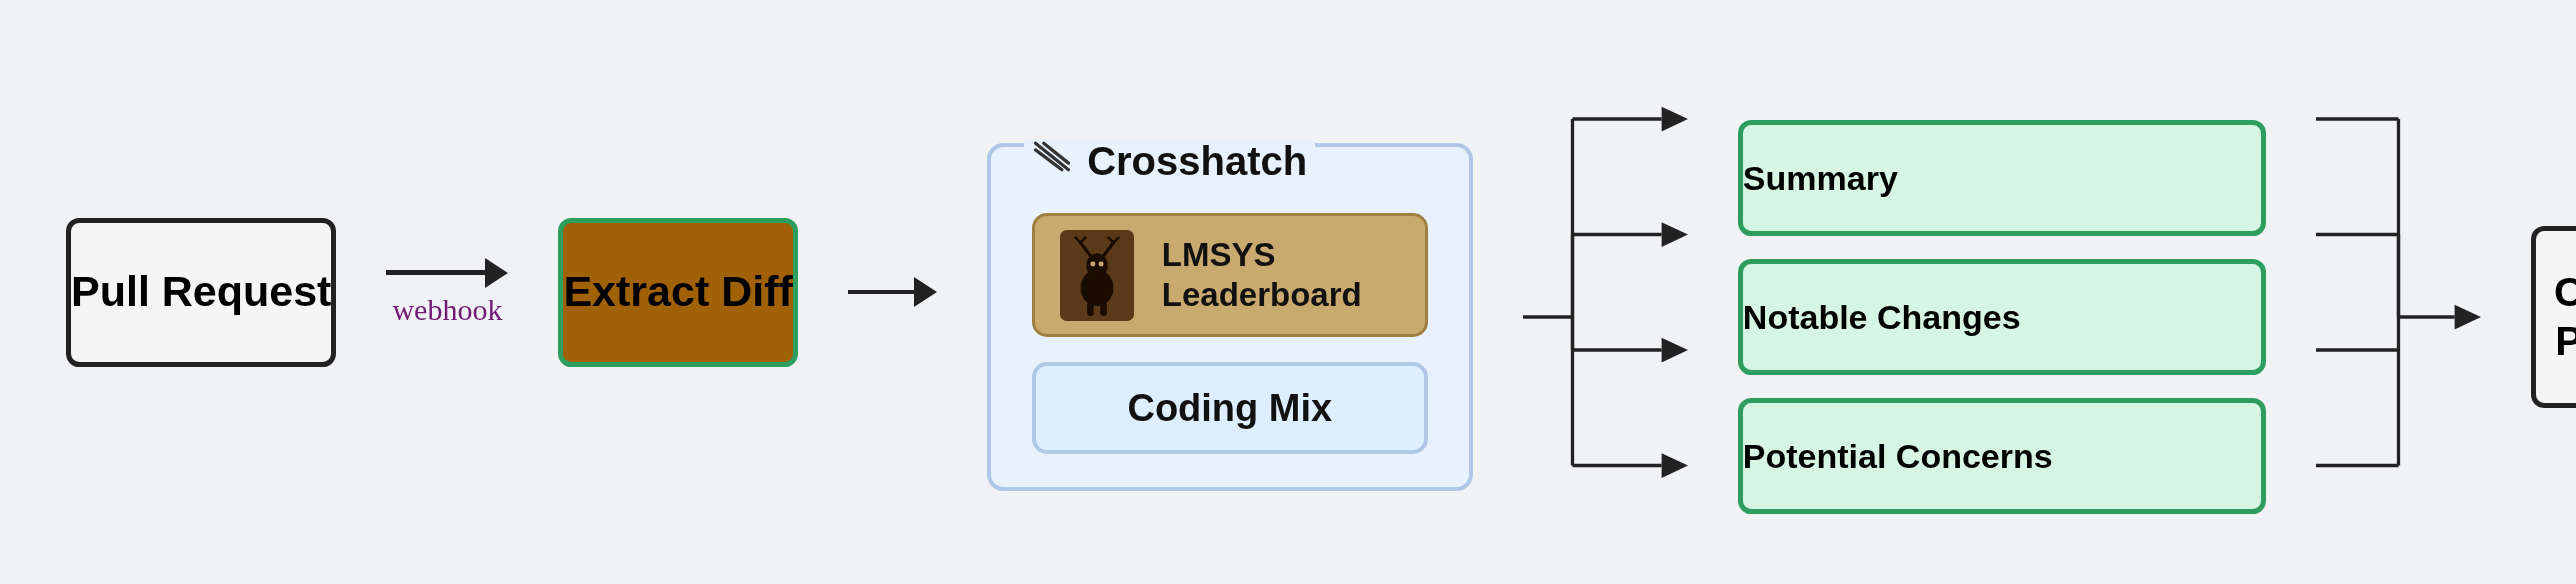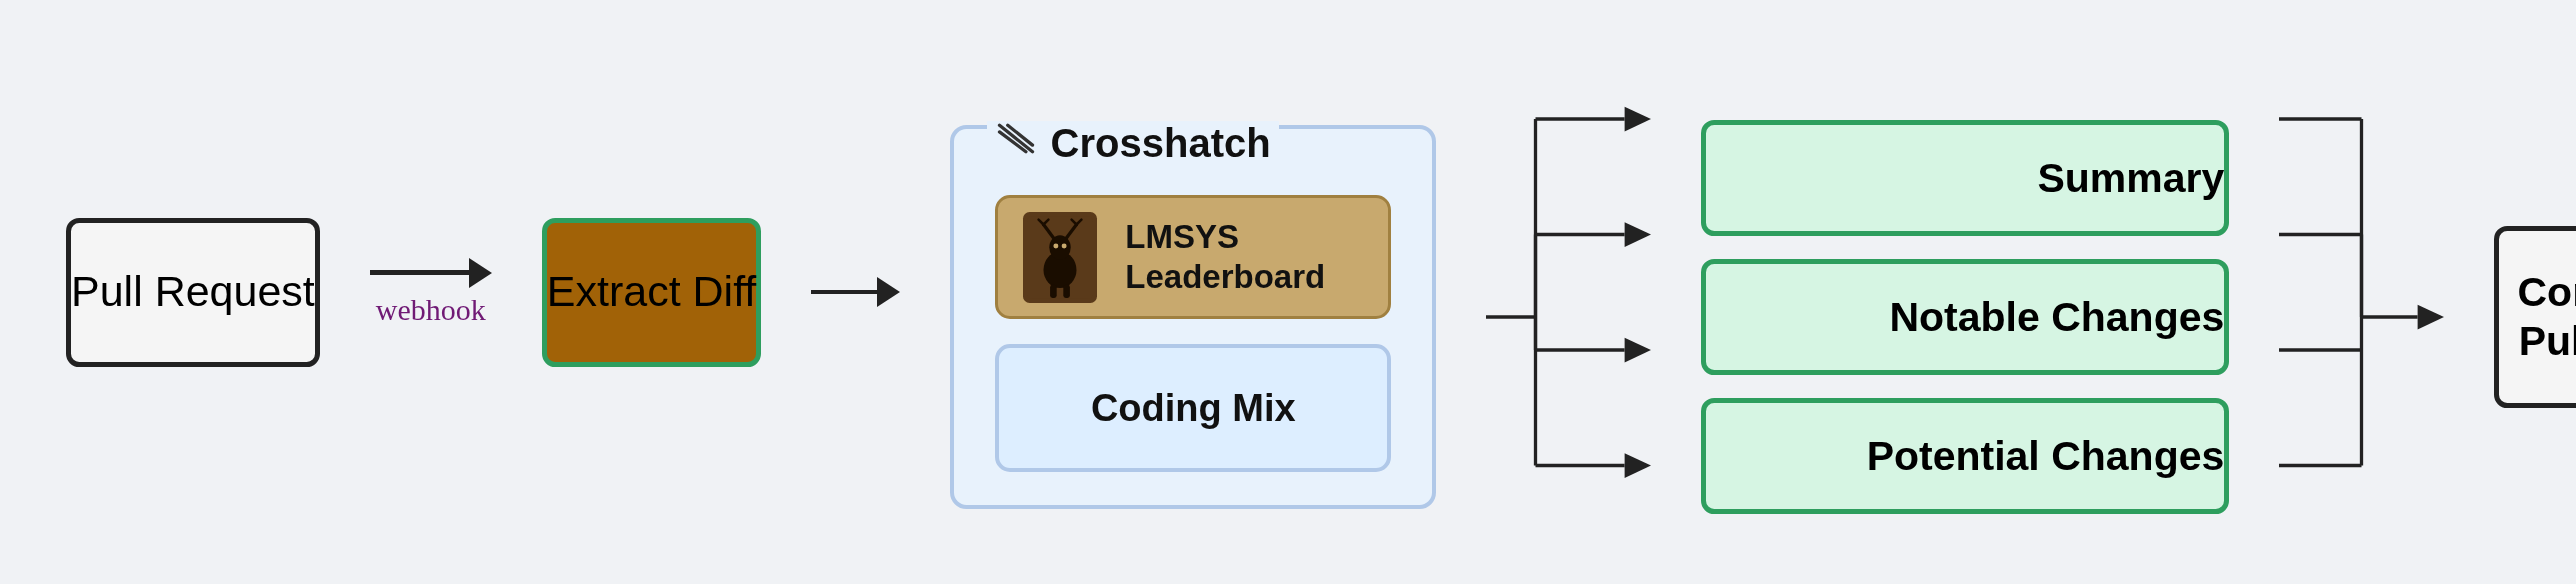--- a/index.html
+++ b/index.html
@@ -16,21 +16,21 @@
     }
 
     
     .node {
       border-radius: 13.2px;
       display: flex;
       align-items: center;
       justify-content: center;
       text-align: center;
       font-size: 43px;
-      font-weight: normal;
+      font-weight: bold;
       line-height: 1.2;
       white-space: nowrap;
     }
 
     .node-pull-request {
       border: 5px solid #222;
       background: #f5f5f5;
       width: 281px;
       height: 149px;
       font-size: 43px;
@@ -129,21 +129,21 @@
       background: #c8a96e;
       border: 3.3px solid #a08040;
       width: 396px;
       height: 124px;
     }
 
     .model-card-coding {
       background: #ddeeff;
       border: 4.1px solid #b0c8e8;
       width: 396px;
-      height: 128px;
+      height: 92px;
       justify-content: center;
     }
 
     .lmsys-icon {
       width: 74px;
       height: 91px;
       background: #5a3a1a;
       border-radius: 6.6px;
       display: flex;
       align-items: center;
@@ -172,22 +172,22 @@
     }
 
     .output-node {
       border: 5px solid #2e9e5e;
       background: #d6f5e3;
       border-radius: 13.2px;
       width: 528px;
       height: 116px;
       display: flex;
       align-items: center;
-      justify-content: flex-end;
-      font-size: 41px;
+      justify-content: flex-start;
+      font-size: 34px;
       font-weight: bold;
       text-align: center;
     }
 
     .node-comment {
       border: 5px solid #222;
       background: #f5f5f5;
       border-radius: 13.2px;
       width: 297px;
       height: 182px;
@@ -321,21 +321,21 @@
     </svg>
 
     <div class="output-nodes" style="margin-top:50px;">
       <div class="output-node">
         <span>Summary</span>
       </div>
       <div class="output-node">
         <span>Notable Changes</span>
       </div>
       <div class="output-node">
-        <span>Potential Changes</span>
+        <span>Potential Concerns</span>
       </div>
     </div>
 
     <svg width="165" height="512" viewBox="0 0 200 620" style="flex-shrink:0; overflow:visible; margin-top:50px;">
 
       <line x1="0" y1="70" x2="100" y2="70" stroke="#222" stroke-width="4"></line>
       <line x1="0" y1="210" x2="100" y2="210" stroke="#222" stroke-width="4"></line>
       <line x1="0" y1="350" x2="100" y2="350" stroke="#222" stroke-width="4"></line>
       <line x1="0" y1="490" x2="100" y2="490" stroke="#222" stroke-width="4"></line>
 

